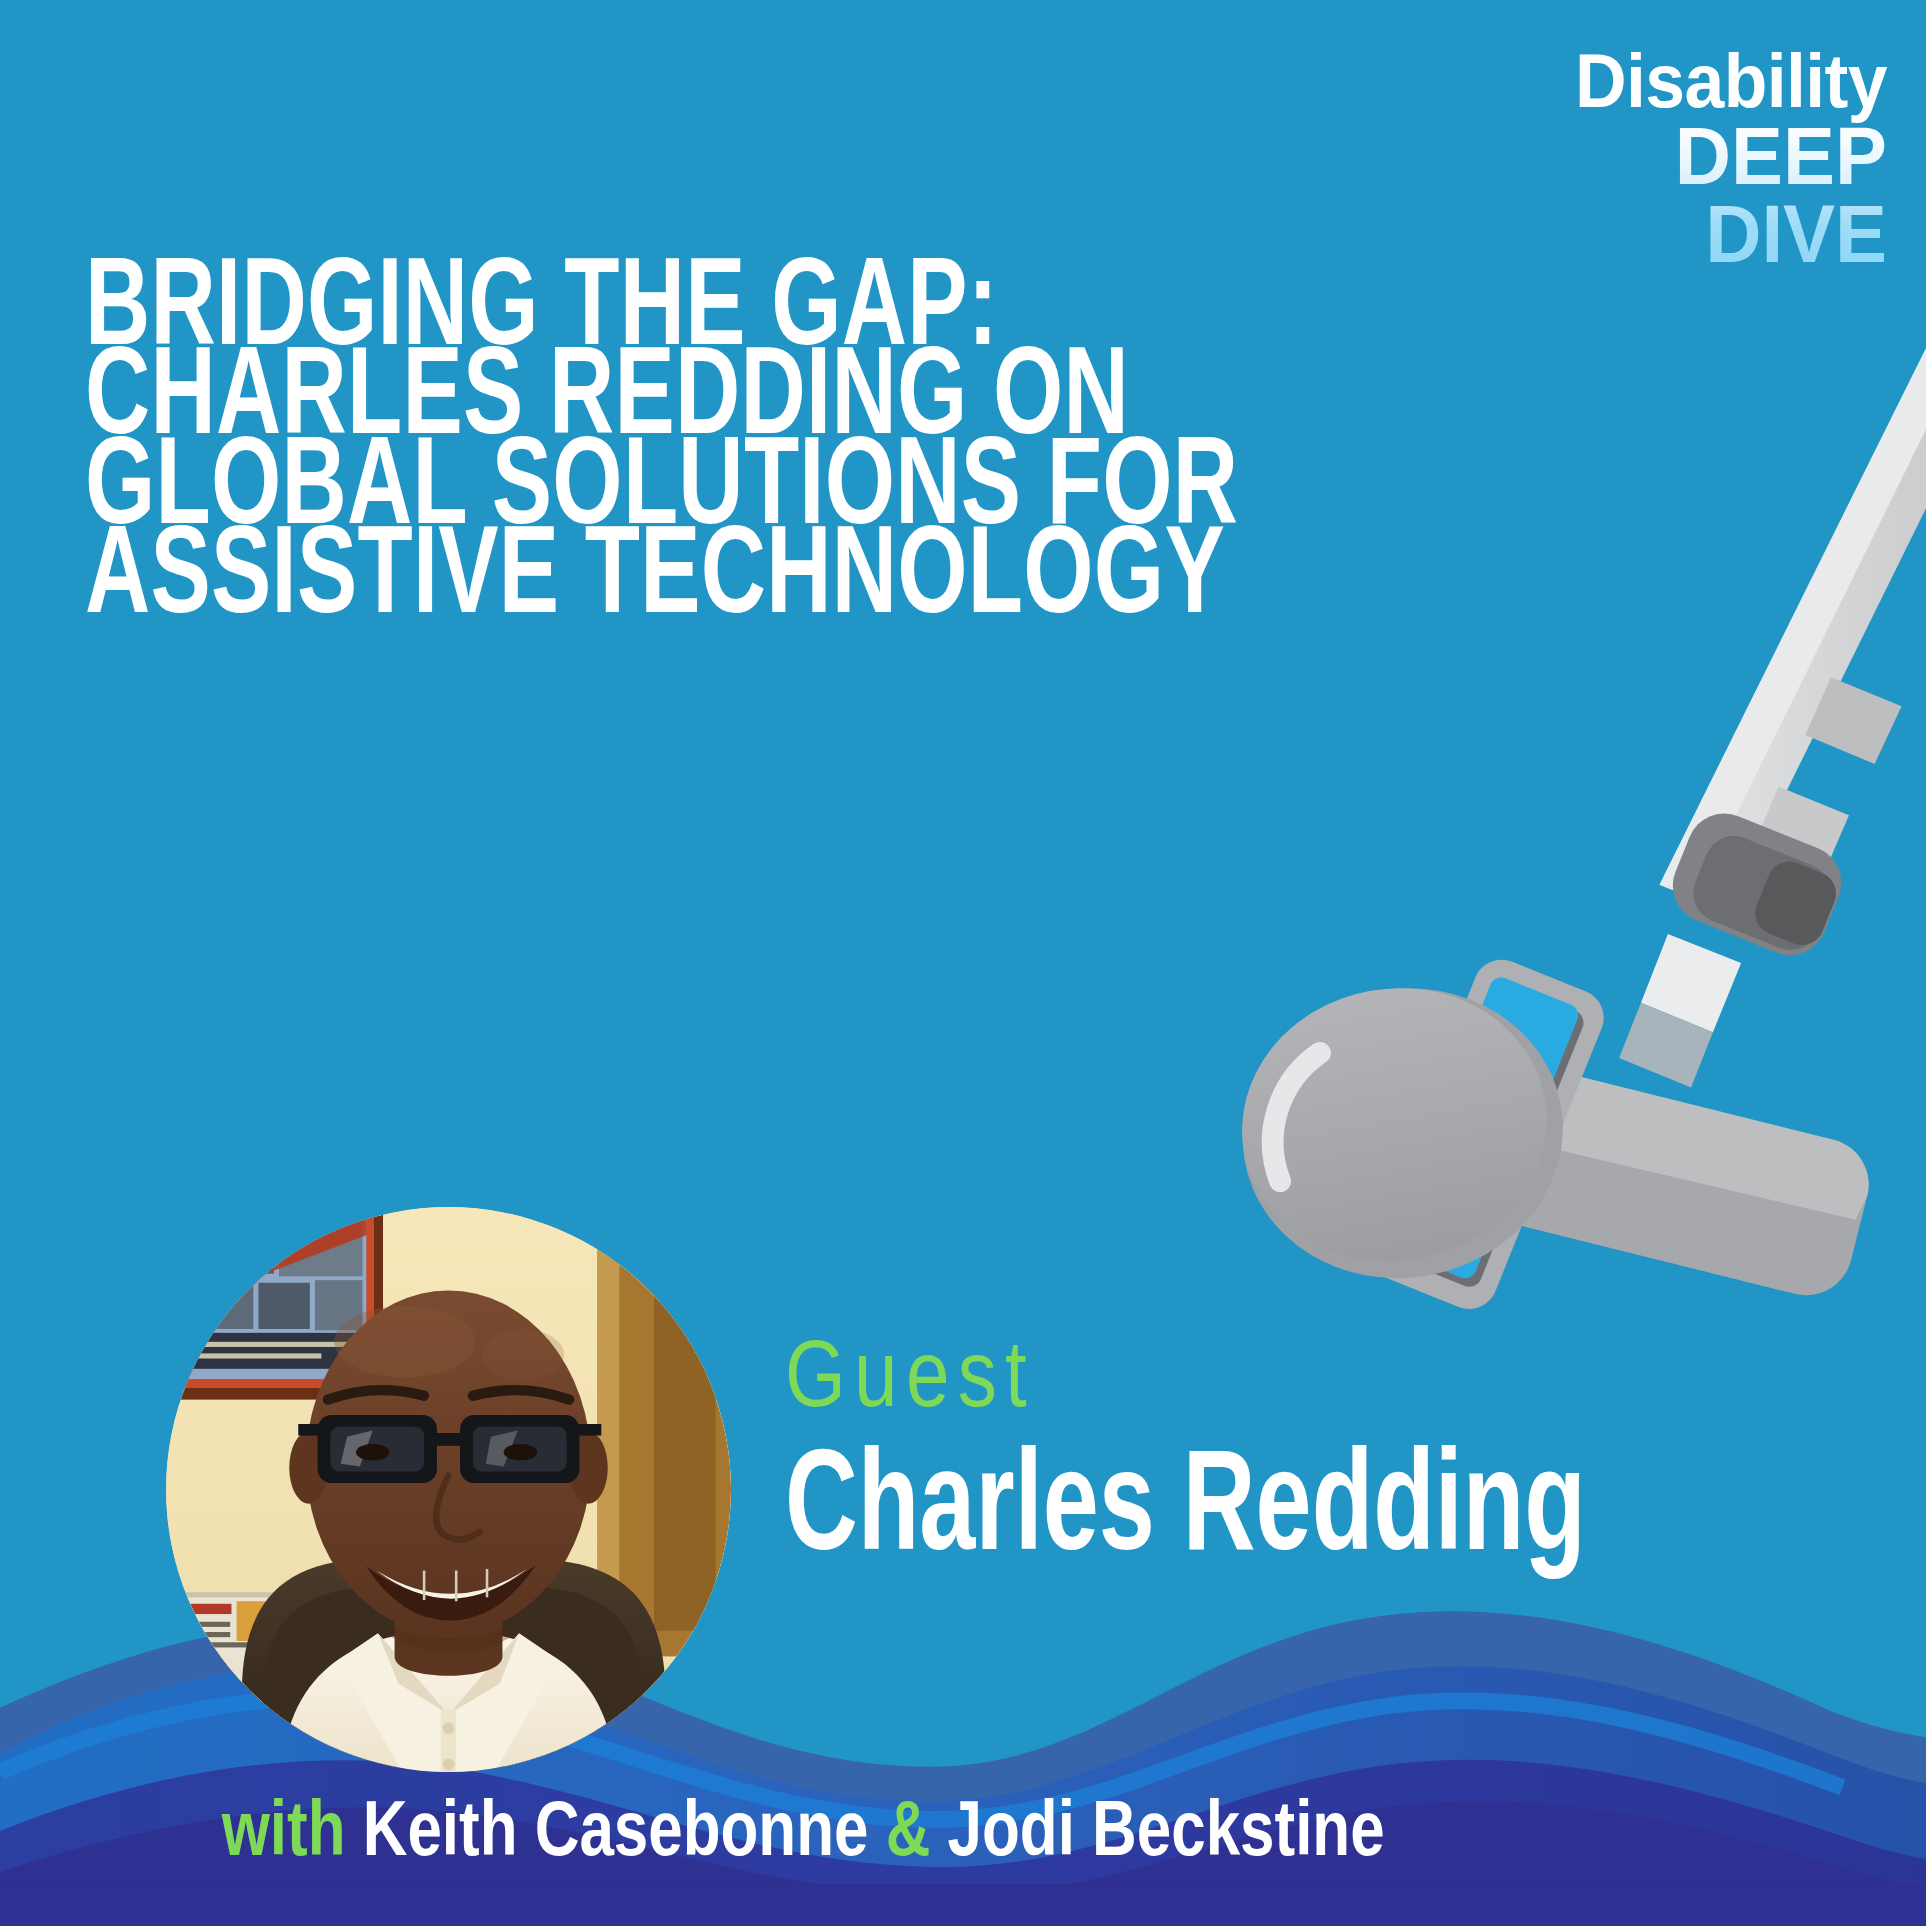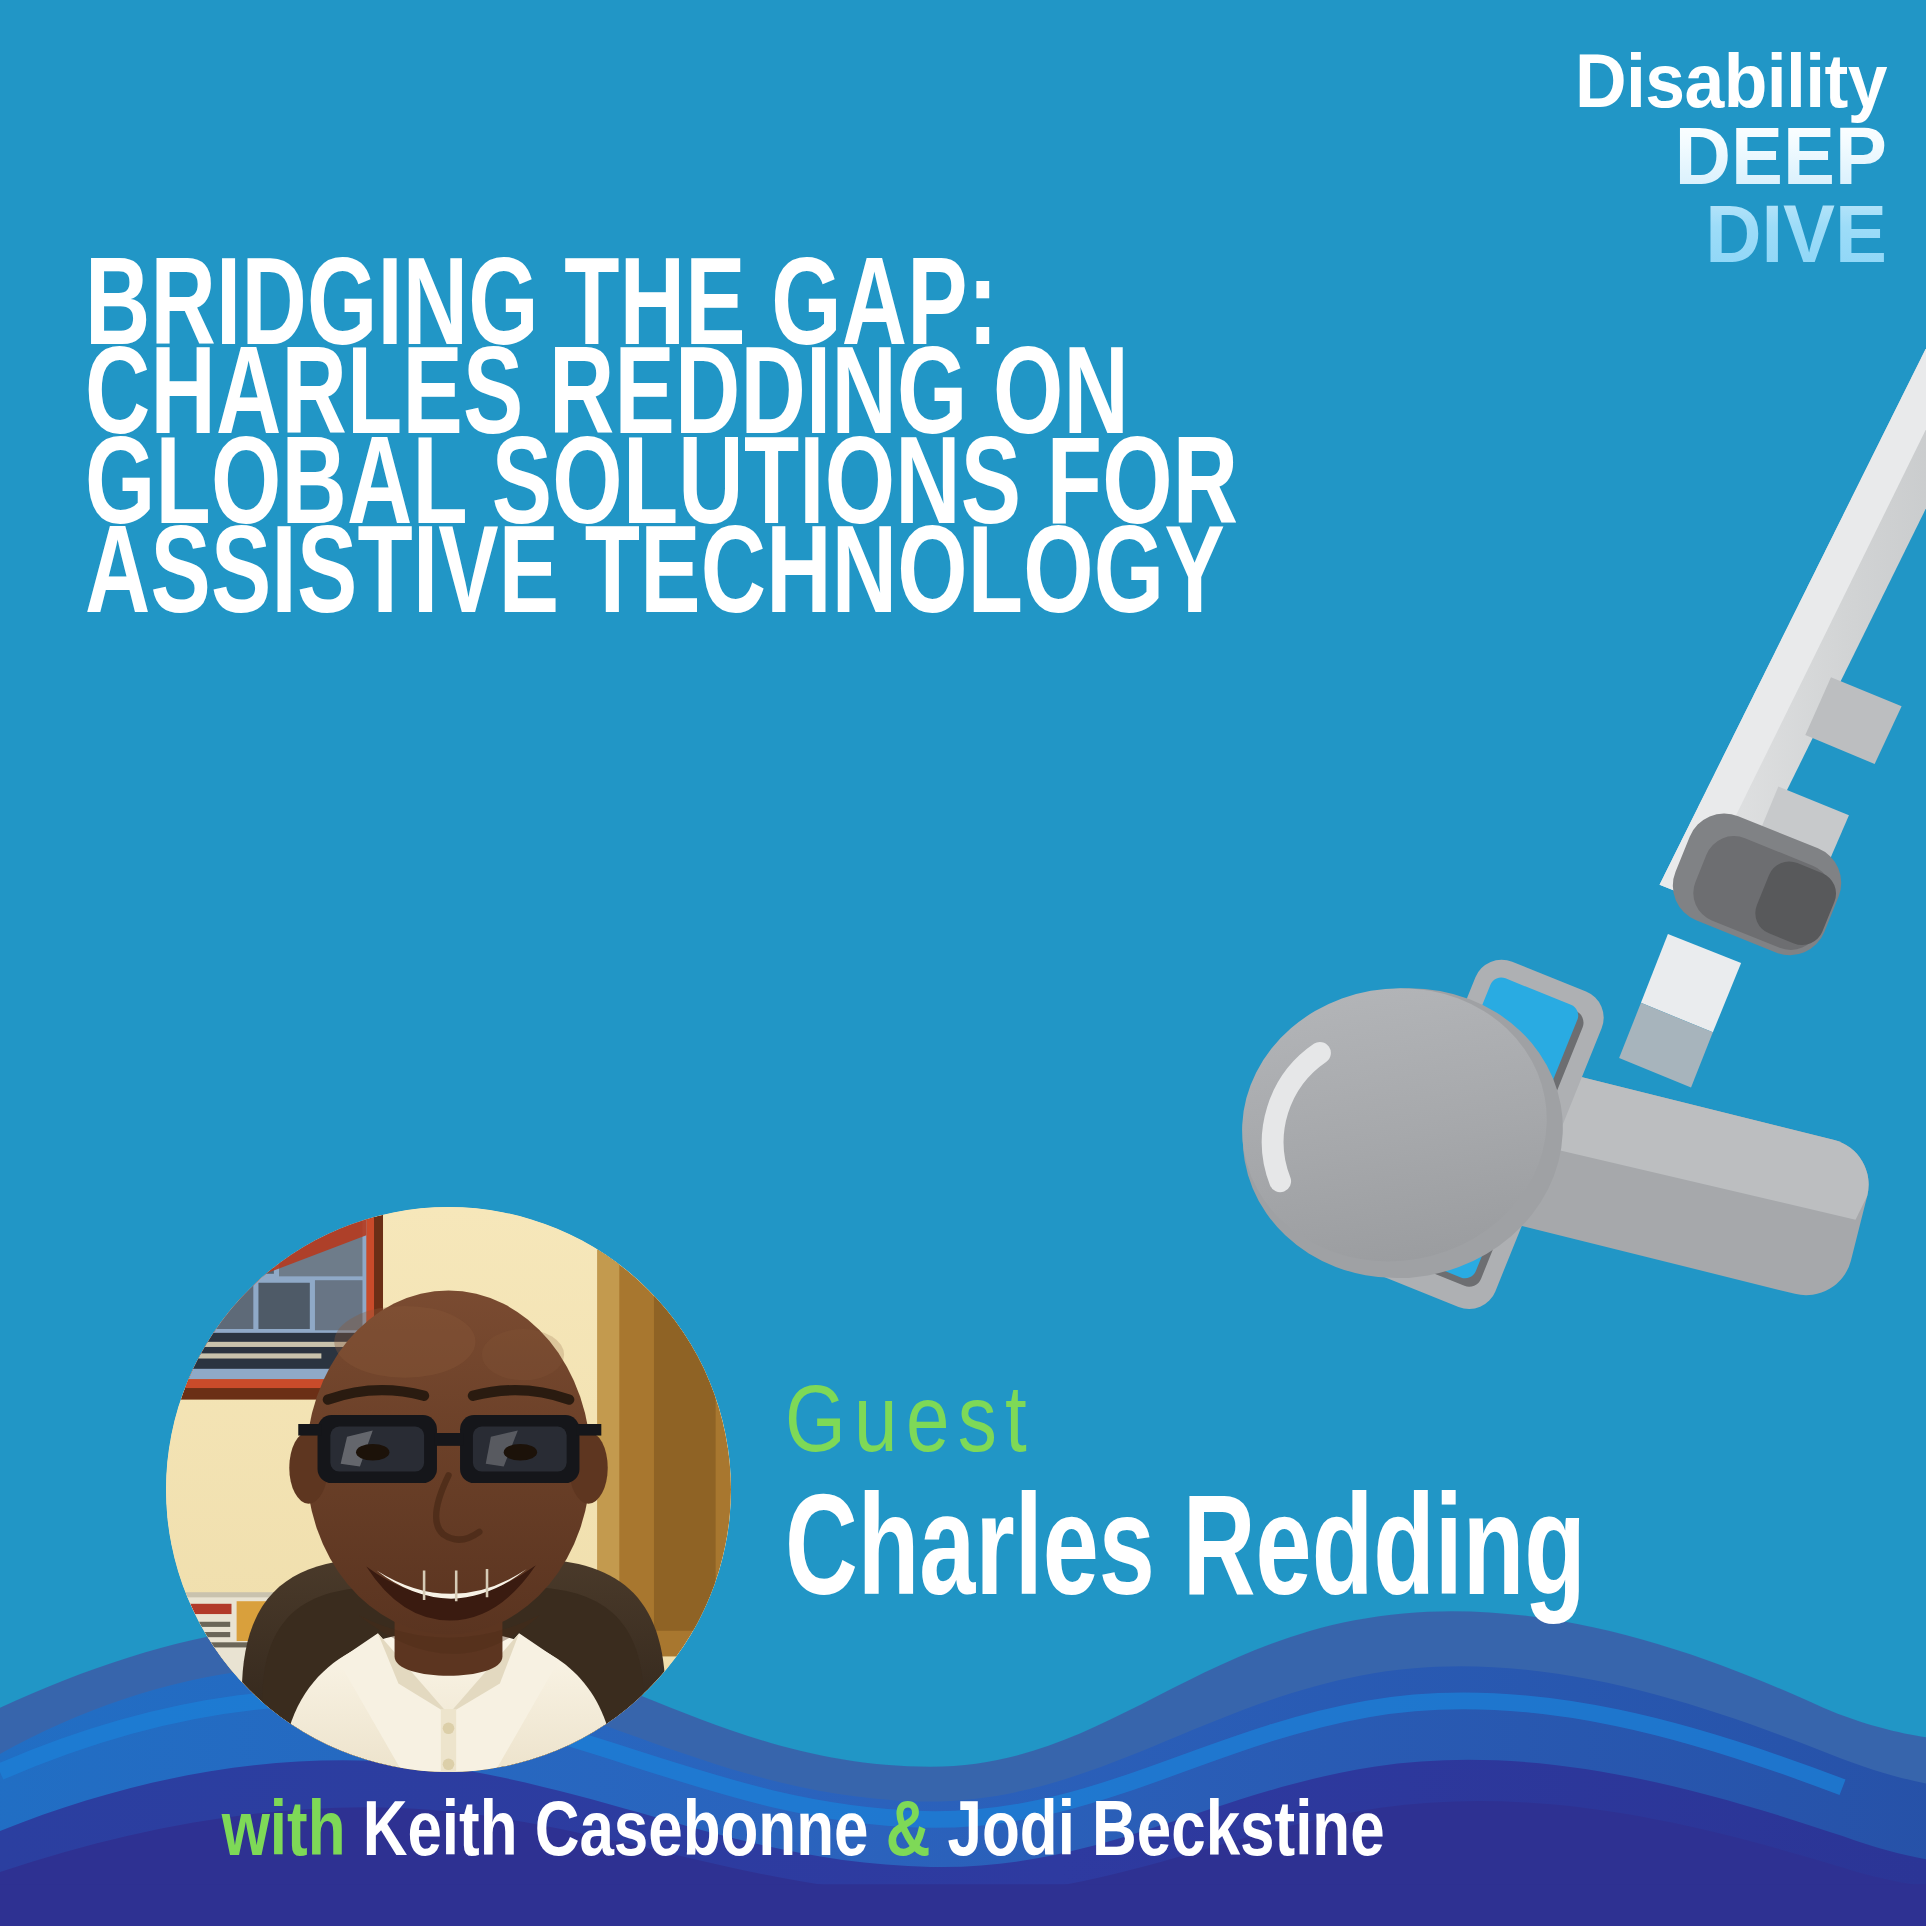--- a/index.html
+++ b/index.html
@@ -114,21 +114,21 @@
   }
   #guest-photo .ph{
     position:absolute;
     left:0;top:0;width:565px;height:565px;
   }
 
   
   #guest-block{
     position:absolute;
     left:785px;
-    top:1368px;
+    top:1323px;
     z-index:36;
     width:1079px;
   }
   #guest-block .guest-label{
     display:block;
     color:#7ED957;
     font-family:"Liberation Sans", sans-serif;
     font-weight:normal;
     font-size:85px;
     line-height:90px;

